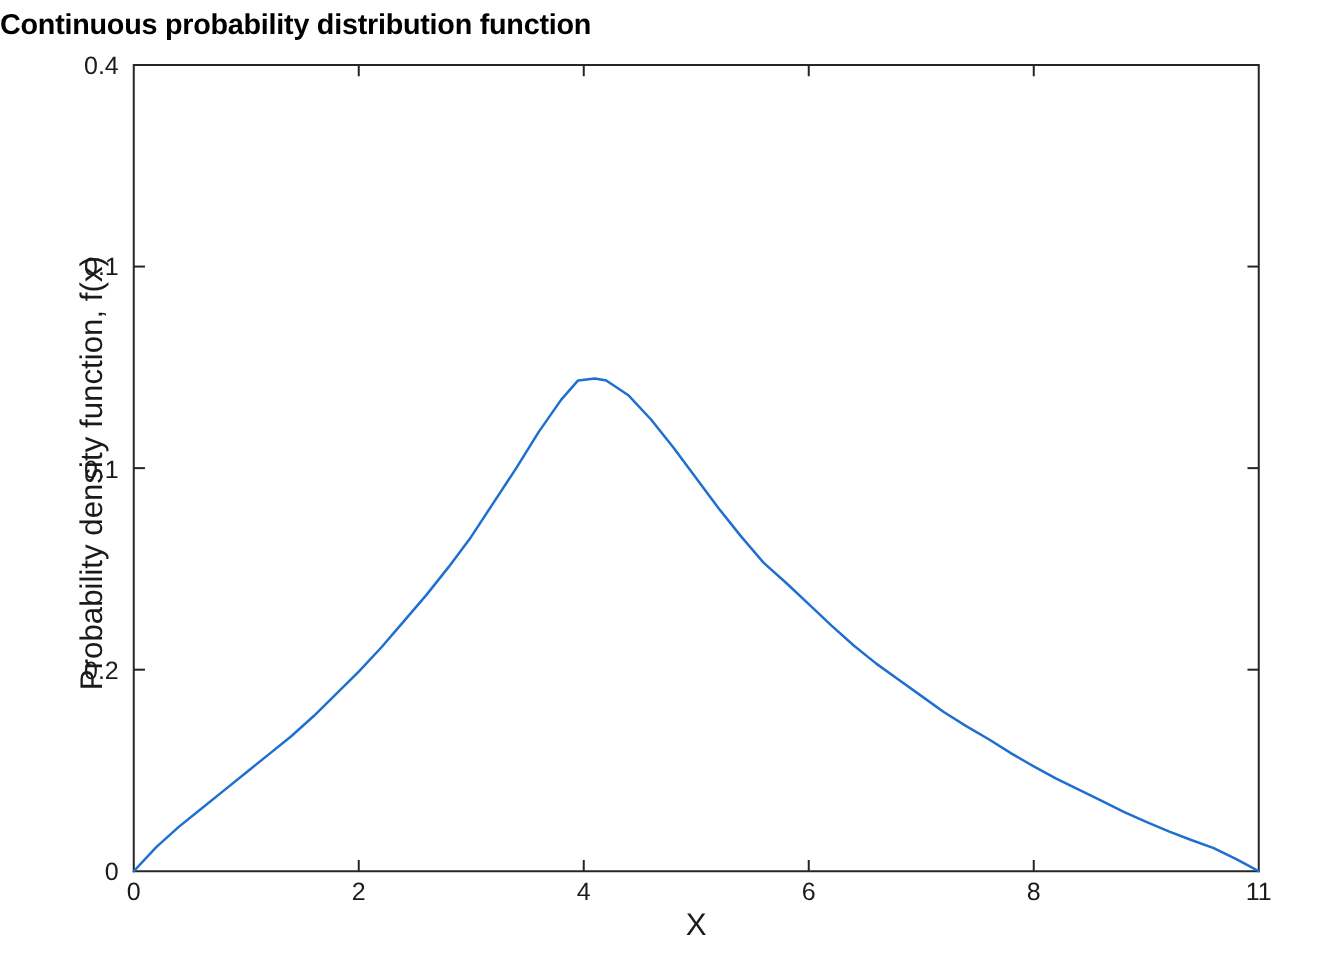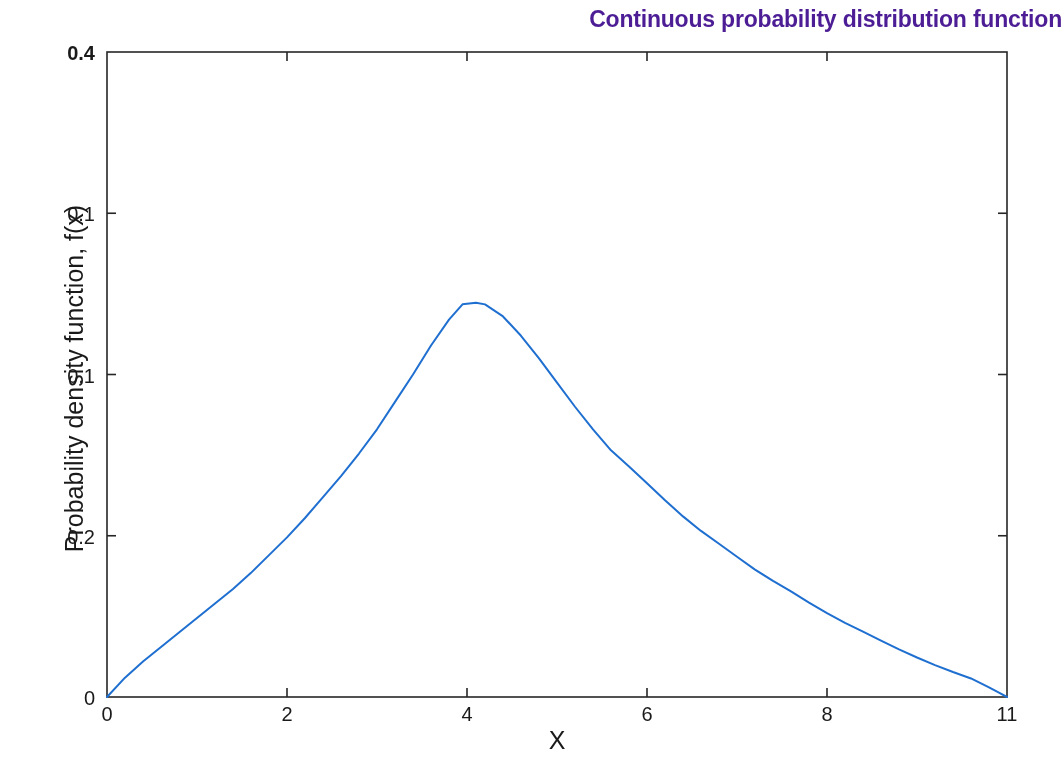--- a/index.html
+++ b/index.html
@@ -19,24 +19,24 @@
     left: 0; top: 0;
     width: 1062px;
     height: 768px;
     background: #ffffff;
   }
   #chart-title {
     position: absolute;
     left: 0;
     top: 6px;
     width: 1062px;
-    text-align: right;
+    text-align: left;
     font-size: 23px;
     font-weight: bold;
-    color: #4c1d95;
+    color: #000000;
     font-family: "Liberation Sans", sans-serif;
     letter-spacing: -0.2px;
   }
   #ylabel {
     position: absolute;
     left: -206px;
     top: 364px;
     width: 560px;
     text-align: center;
     font-size: 25px;
@@ -82,21 +82,21 @@
 <body>
 
 <div id="figure">
 
   <div id="chart-title">Continuous probability distribution function</div>
 
   <div id="ylabel">Probability density function, f(x)</div>
 
   <div id="xlabel">X</div>
 
-  <div class="tick-label-y" style="left:25px; top:42px;font-weight:bold;">0.4</div>
+  <div class="tick-label-y" style="left:25px; top:42px;">0.4</div>
   <div class="tick-label-y" style="left:25px; top:203px;">0.1</div>
   <div class="tick-label-y" style="left:25px; top:365px;">0.1</div>
   <div class="tick-label-y" style="left:25px; top:526px;">0.2</div>
   <div class="tick-label-y" style="left:25px; top:687px;">0</div>
 
   <div class="tick-label-x" style="left:77px;  top:703px;">0</div>
   <div class="tick-label-x" style="left:257px; top:703px;">2</div>
   <div class="tick-label-x" style="left:437px; top:703px;">4</div>
   <div class="tick-label-x" style="left:617px; top:703px;">6</div>
   <div class="tick-label-x" style="left:797px; top:703px;">8</div>

